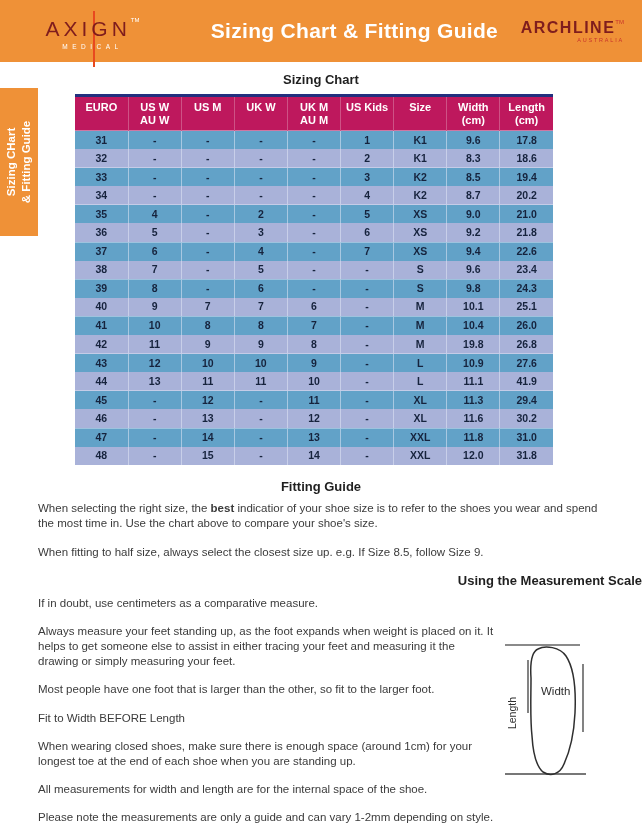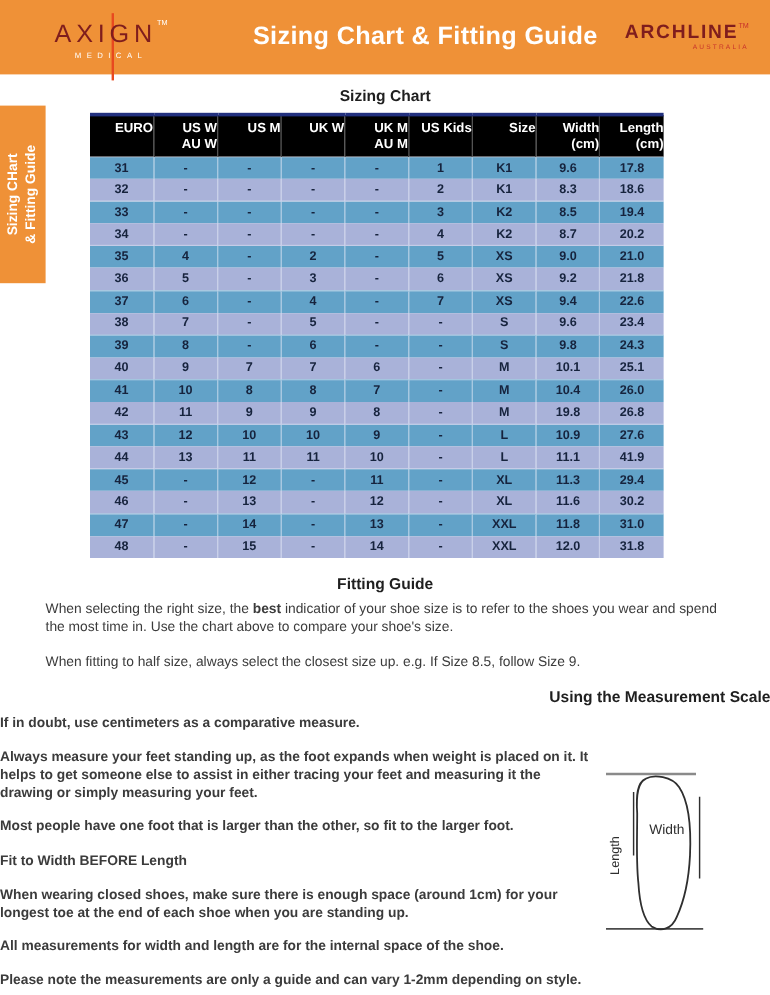--- a/index.html
+++ b/index.html
@@ -54,43 +54,42 @@
   #h-sizing { margin:10px 0 7px 0; }
   #h-fitting { margin:14px 0 7px 0; }
   #h-measure { margin:5px 0 8px 0;text-align:right; }
 
   
   table.sizing {
     border-collapse:collapse; table-layout:fixed;
     width:478px; margin-left:75px;
   }
   table.sizing th {
-    background:#000000; color:#ffffff; font-size:11px; font-weight:bold;
+    background:#be185d; color:#ffffff; font-size:11px; font-weight:bold;
     vertical-align:top; padding:4px 0 3px 0; line-height:13px;
     border-top:3px solid #22307e;
     border-left:1px solid rgba(255,255,255,0.25);
-    text-align:right;
   }
   table.sizing th:first-child { border-left:none; }
   table.sizing td {
     text-align:center; font-size:10.5px; font-weight:bold; color:#16233d;
     height:18.6px; line-height:13px; padding:0;
     border-left:1px solid rgba(225,232,246,0.55);
   }
   table.sizing td:first-child { border-left:none; }
   tr.row-dark td  { background:#62A2C8; border-top:1px solid rgba(230,236,248,0.45); }
   tr.row-light td { background:#A9B2D9; }
 
   
   .para {
     font-size:11.5px; line-height:1.32; color:#3b3b3b;
     margin:0 0 13px 0;
   }
   .fitting-text { padding:0 26px 0 38px; }
-  .measure-text { width:495px;font-weight:bold; }
+  .measure-text { padding-left:38px; width:495px; }
 
   
   .foot-diagram { position:absolute; left:500px; top:633px; width:95px; height:148px; }
 </style>
 </head>
 <body>
 
 <div class="page">
 
   <header class="topbar">

